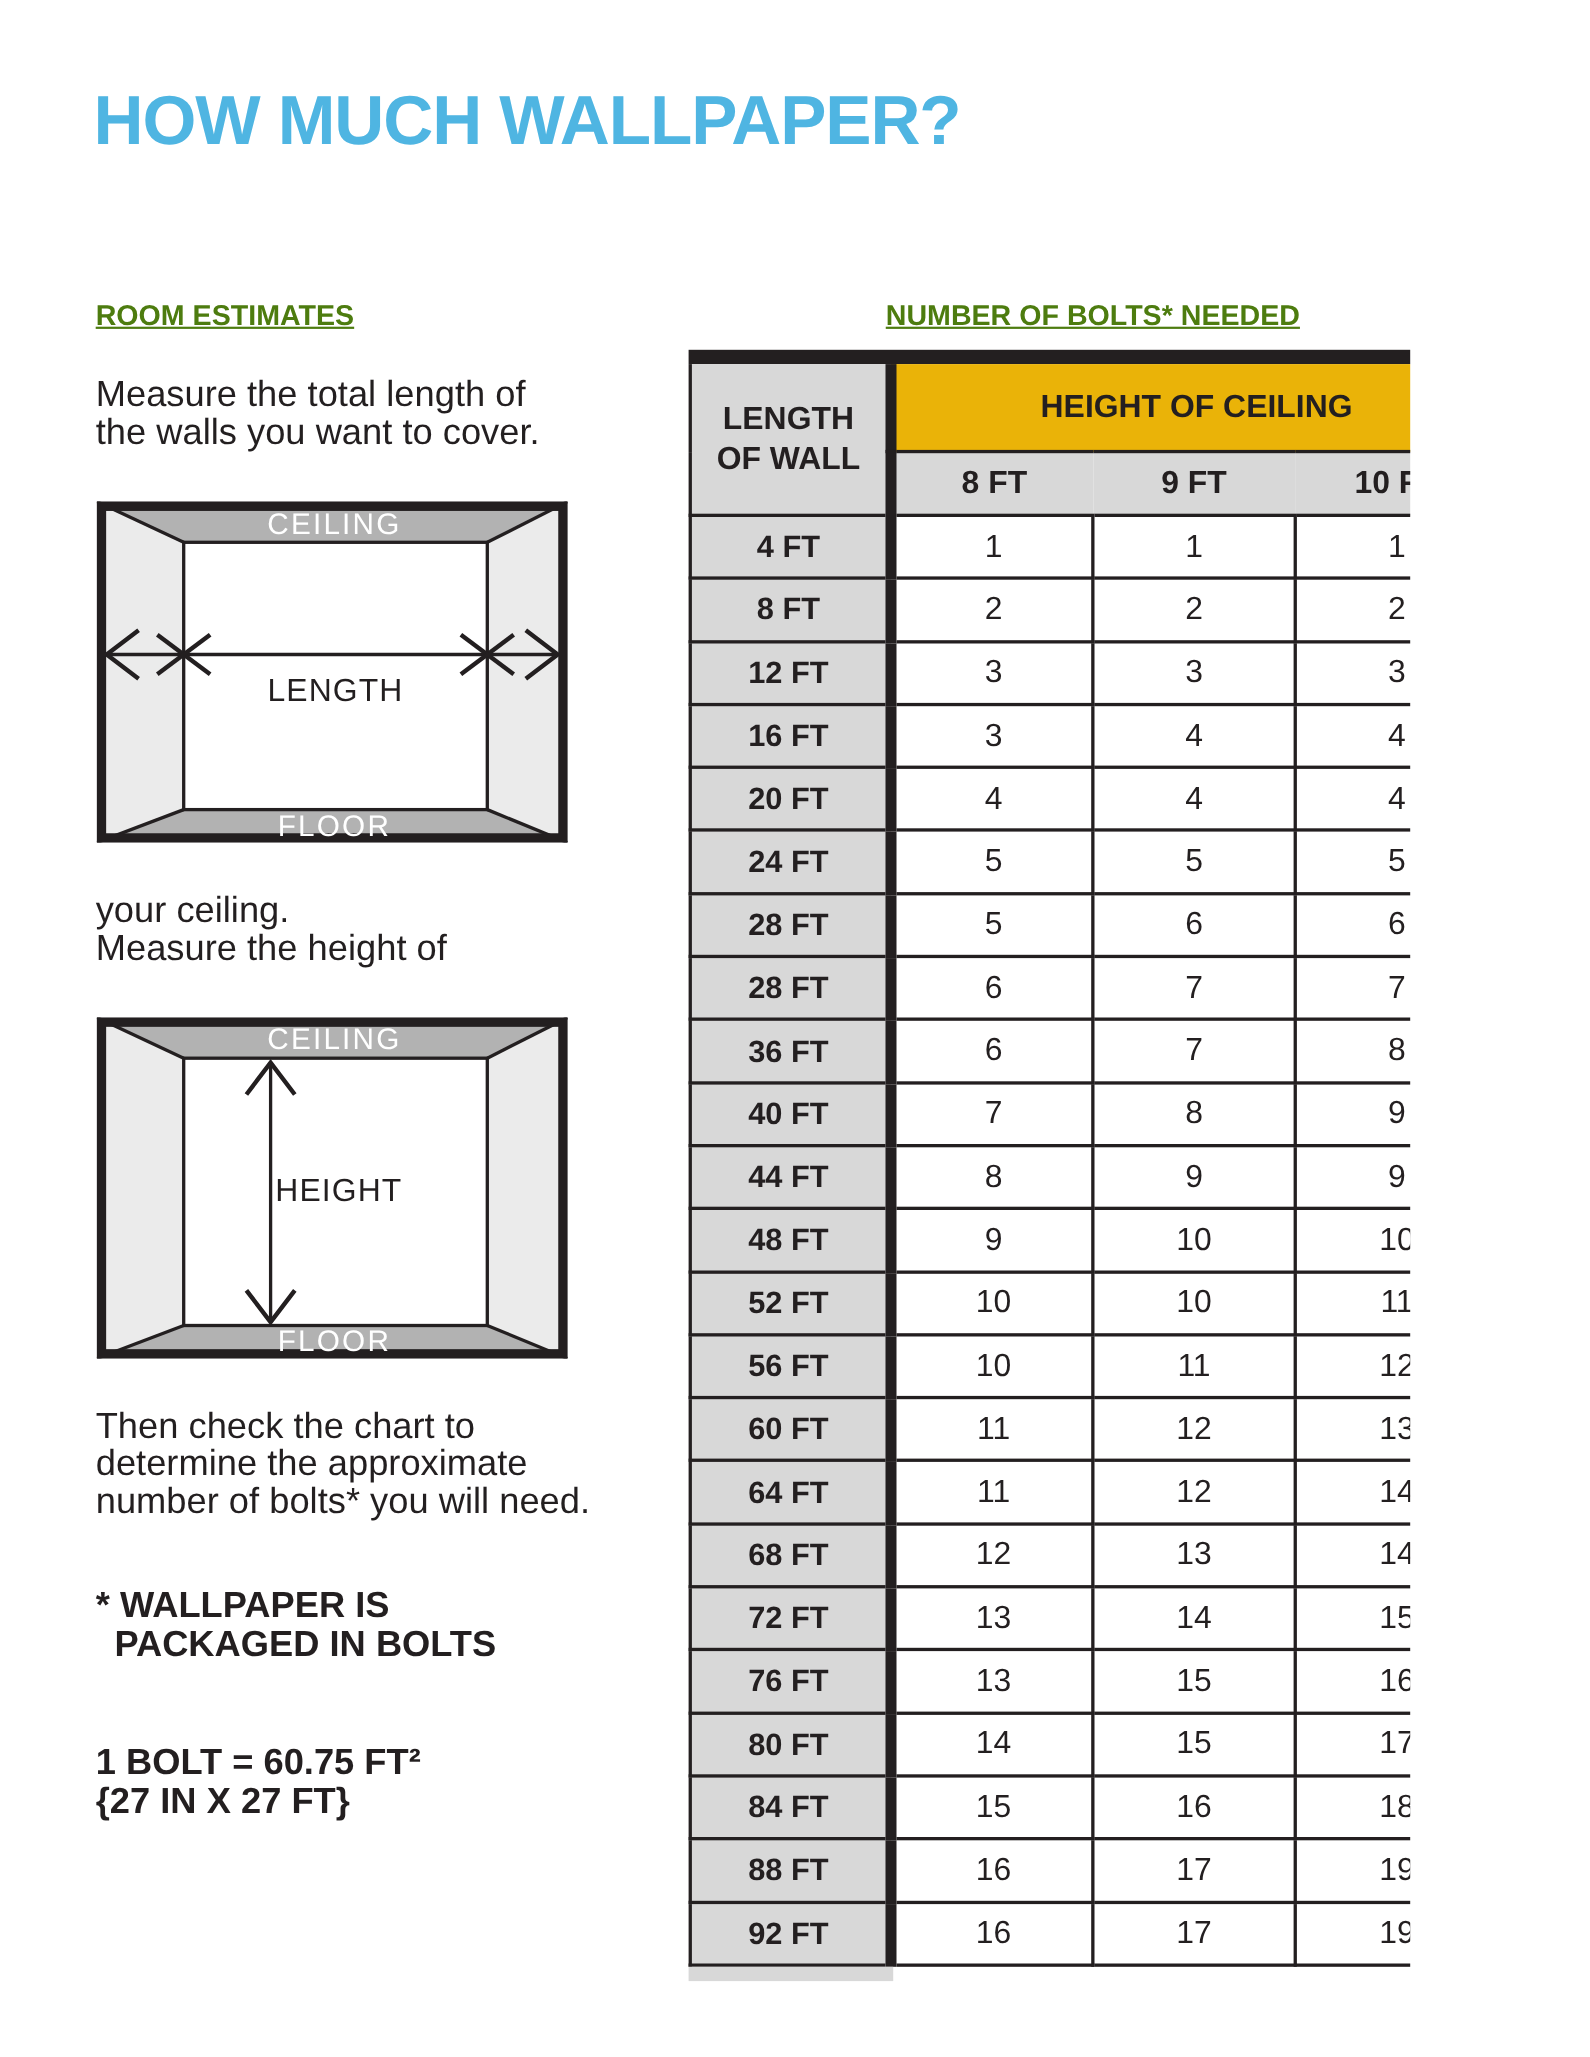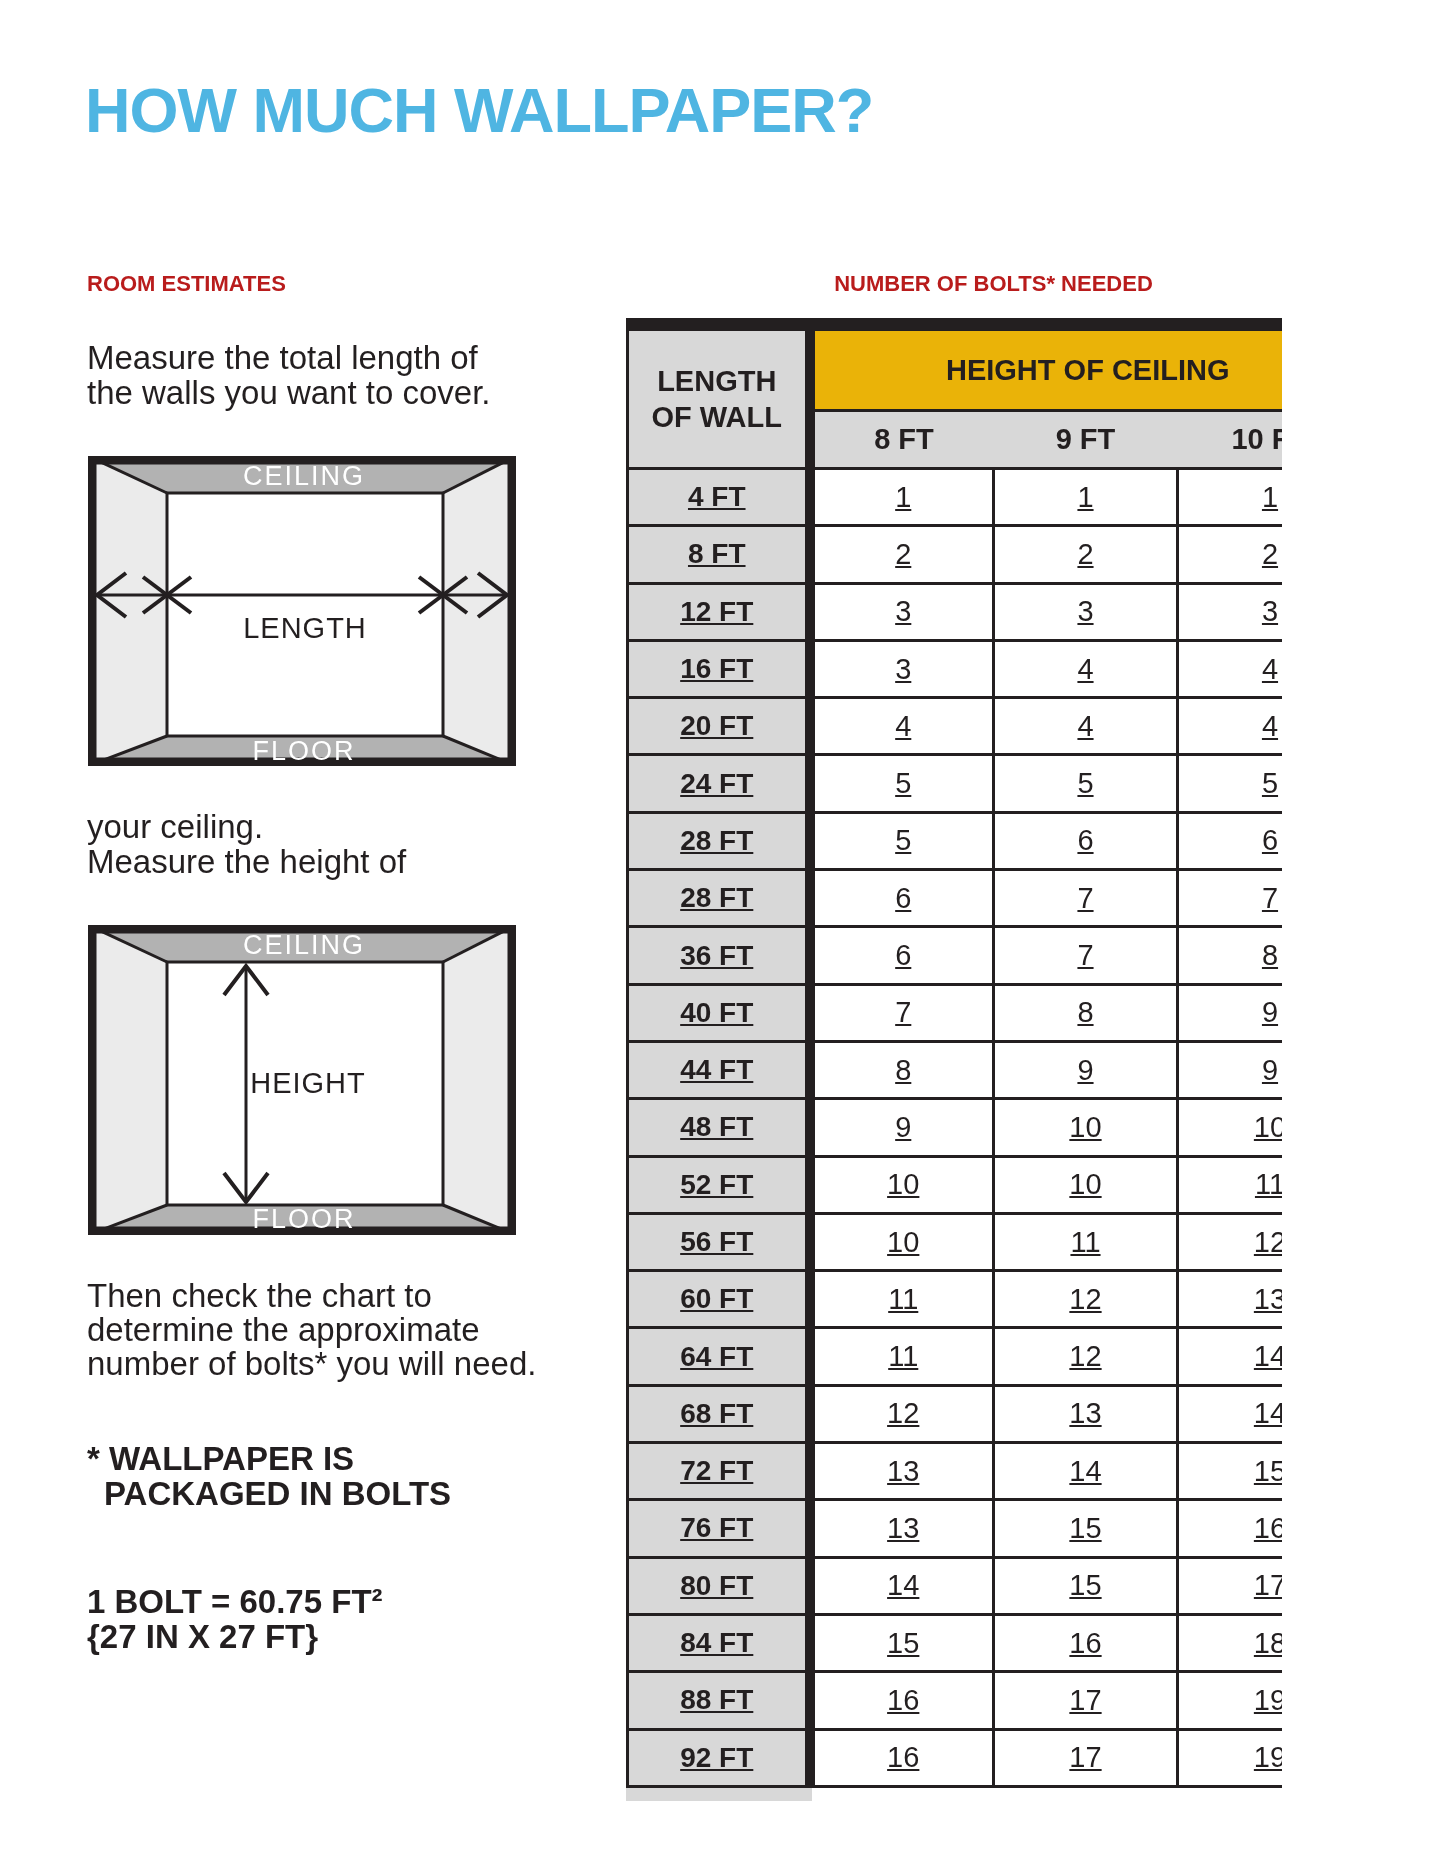--- a/index.html
+++ b/index.html
@@ -7,21 +7,21 @@
     position:relative; width:1282px; height:1870px; background:#ffffff;
     font-family:"Liberation Sans", sans-serif; color:#231f20; overflow:hidden;
   }
   .page-title {
     position:absolute; left:85px; top:74px; margin:0;
     font-size:63px; font-weight:bold; letter-spacing:-1px; color:#4fb5e2;
     white-space:nowrap;
   }
   .section-heading {
     position:absolute; top:271px; margin:0;
-    font-size:22px; font-weight:bold; color:#b91c1c; white-space:nowrap;
+    font-size:26px; font-weight:bold; color:#4d7c0f; white-space:nowrap;text-decoration:underline;
   }
   #room-heading { left:87px; }
   #bolts-heading { left:626px; width:735px; text-align:center; }
   .para { position:absolute; left:87px; font-size:33px; line-height:35px; }
   .para div { white-space:nowrap; }
   #para1 { top:340px; }
   #para2 { top:809px; }
   #para3 { top:1279px; line-height:34px; }
   .footnote { position:absolute; left:87px; font-size:33px; font-weight:bold; line-height:35px; }
   #footnote-bolts { top:1428px;margin-top:13px; }
@@ -44,21 +44,21 @@
   }
   .ceil-head {
     background:#eab308; font-size:29px; font-weight:bold; height:78px;
     border-right:3px solid #231f20; border-bottom:3px solid #231f20; border-top:none;
   }
   tr.subhead th {
     background:#d8d8d8; font-size:29px; font-weight:bold; height:55px;
     border-left:none; border-right:none; border-bottom:3px solid #231f20;
   }
   tr.subhead th:last-child { border-right:3px solid #231f20; }
-  tbody.bolts-body tr { height:57.3px;text-decoration:underline; }
+  tbody.bolts-body tr { height:57.3px; }
   tbody.bolts-body td { border:3px solid #231f20; font-size:29px; background:#ffffff; }
   tbody.bolts-body td.row-label {
     background:#d8d8d8; font-size:28px; font-weight:bold;
     border-right:10px solid #231f20;
   }
   .label-footer { width:186px; height:13px; background:#d8d8d8; }
 
   svg text { font-family:"Liberation Sans", sans-serif; }
   .room-label { fill:#ffffff; font-size:27px; letter-spacing:2px; }
   .dim-label { fill:#231f20; font-size:29px; letter-spacing:1px; }

